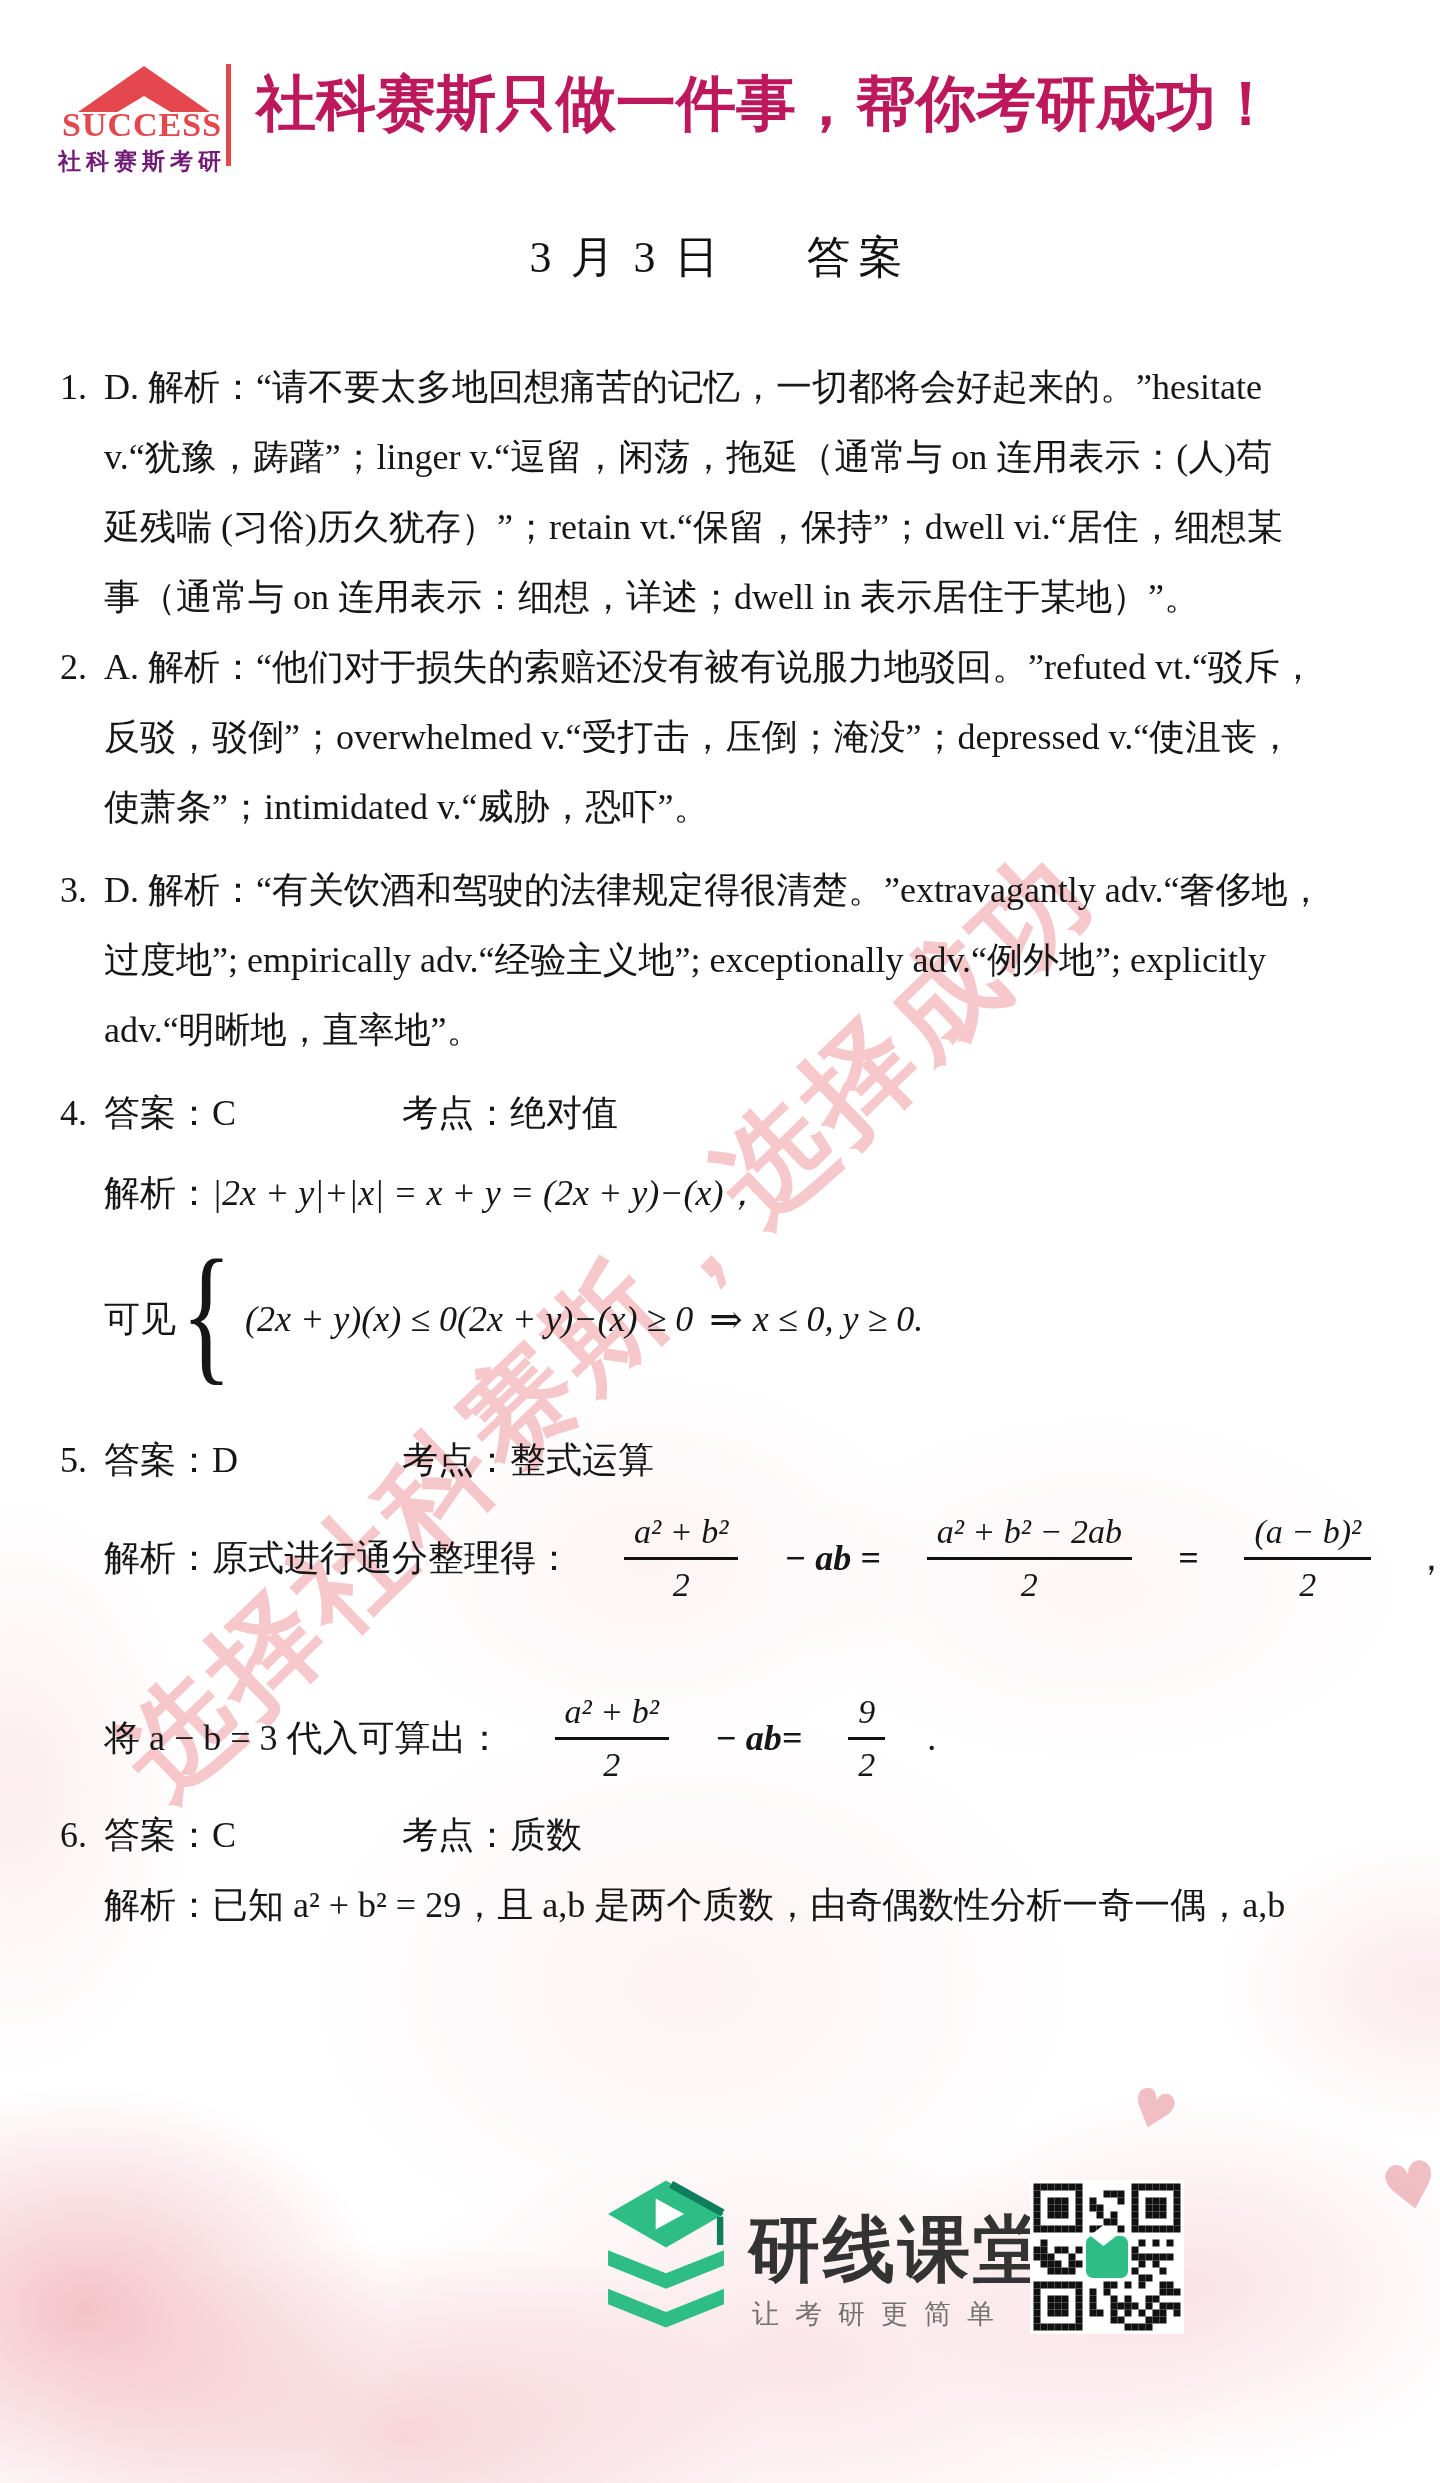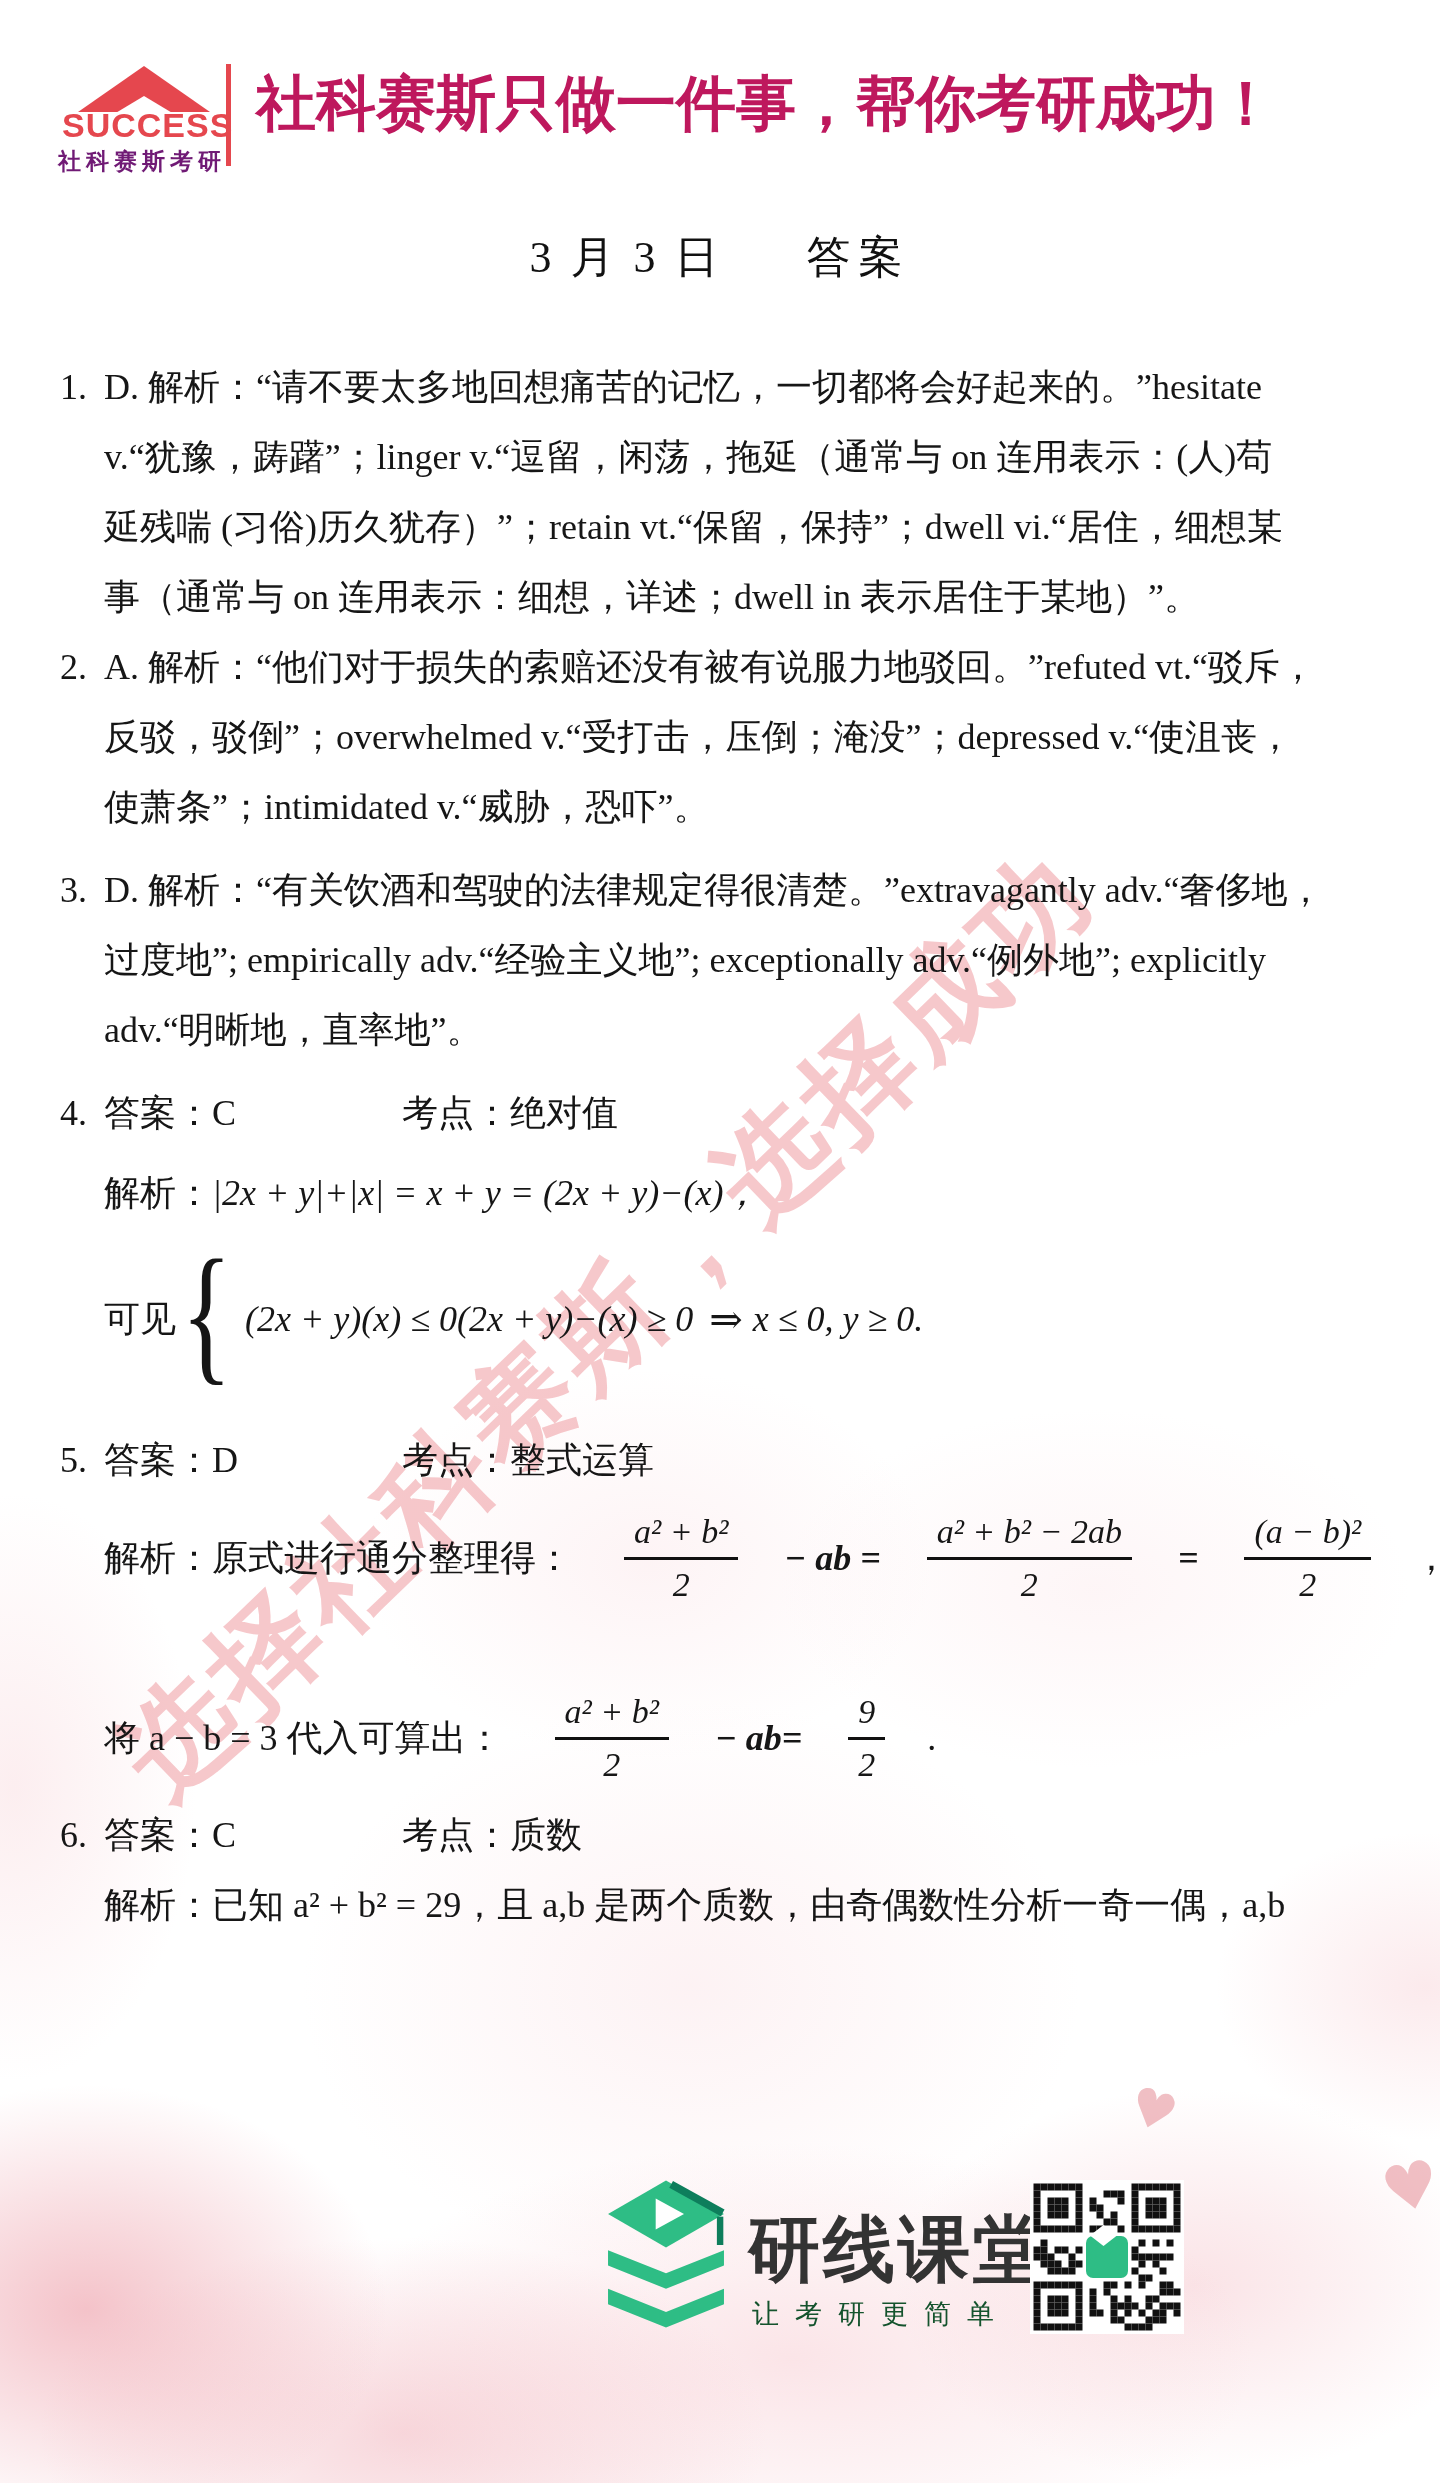--- a/index.html
+++ b/index.html
@@ -24,21 +24,21 @@
     transform:rotate(-44deg);font-size:112px;font-weight:700;letter-spacing:6px;
     color:rgba(231,110,119,.38);white-space:nowrap;pointer-events:none;}
   
   .roof{left:78px;top:66px;width:0;height:0;z-index:2;
     border-left:66px solid transparent;border-right:66px solid transparent;
     border-bottom:46px solid #e5474e;}
   .roof-notch{left:114px;top:96px;width:0;height:0;z-index:2;
     border-left:30px solid transparent;border-right:30px solid transparent;
     border-bottom:18px solid #ffffff;}
   .logo-word{left:62px;top:106px;width:160px;text-align:center;z-index:3;
-    font-family:Liberation Sans, sans-serif;font-weight:800;
+    font-family:Liberation Serif, serif;font-weight:800;
     font-size:34px;color:#e5474e;letter-spacing:1px;}
   .logo-sub{left:46px;top:146px;width:192px;text-align:center;z-index:3;
     font-family:"Liberation Sans","DejaVu Sans",sans-serif;font-weight:700;
     font-size:23px;color:#701a75;letter-spacing:5px;}
   .vline{left:226px;top:64px;width:5px;height:102px;background:#e5474e;z-index:2;}
   .headline{left:256px;top:64px;z-index:2;white-space:nowrap;
     font-family:Liberation Mono, monospace;font-weight:800;
     font-size:60px;color:#be185d;}
   
   .title{left:0;top:228px;width:1440px;text-align:center;z-index:2;
@@ -68,21 +68,21 @@
   .fden{font-size:34px;font-style:italic;line-height:46px;padding-top:2px;}
   .mop{font-size:36px;font-style:italic;margin:0 8px;font-weight:bold;}
   .mtail{font-size:36px;margin-left:4px;}
   
   .brand-icon{left:600px;top:2178px;z-index:2;}
   .brand-name{left:748px;top:2202px;z-index:2;white-space:nowrap;
     font-family:"Liberation Sans","DejaVu Sans",sans-serif;font-weight:600;
     font-size:72px;color:#333;letter-spacing:3px;}
   .brand-slogan{left:752px;top:2296px;z-index:2;white-space:nowrap;
     font-family:Liberation Sans, sans-serif;font-weight:400;
-    font-size:27px;color:#14532d;letter-spacing:16px;}
+    font-size:27px;color:#737373;letter-spacing:16px;}
   .qr{left:1030px;top:2180px;z-index:2;background:#fff;}
 </style>
 </head>
 <body>
 
 <div class="abs wash"></div>
 <div class="abs heart" style="left:1130px;top:2080px;font-size:52px;transform:rotate(18deg);">♥</div>
 <div class="abs heart" style="left:1382px;top:2150px;font-size:64px;transform:rotate(-12deg);">♥</div>
 <div class="abs watermark">选择社科赛斯，选择成功</div>
 

